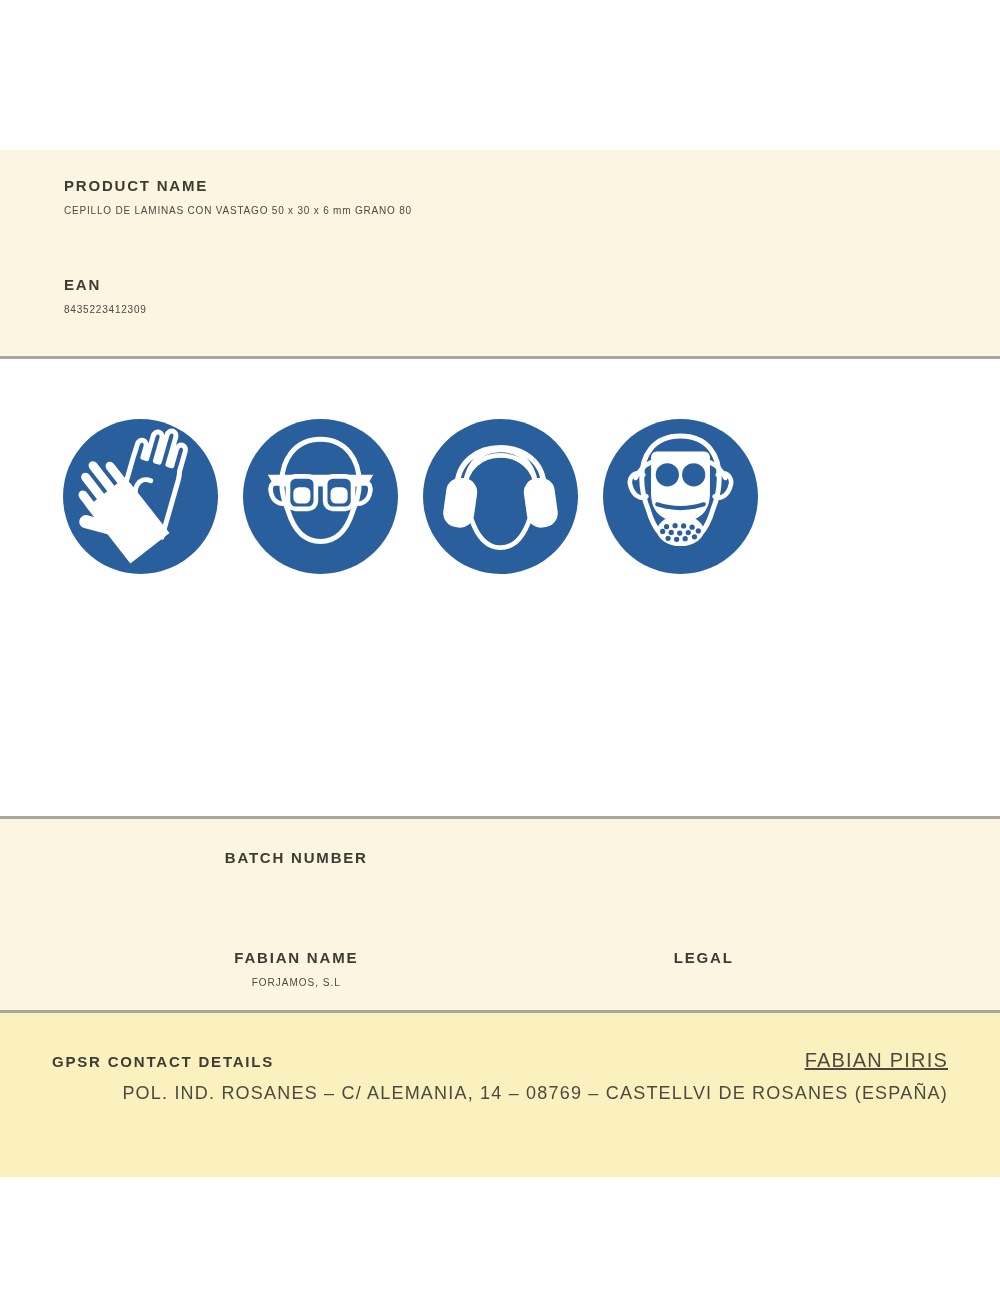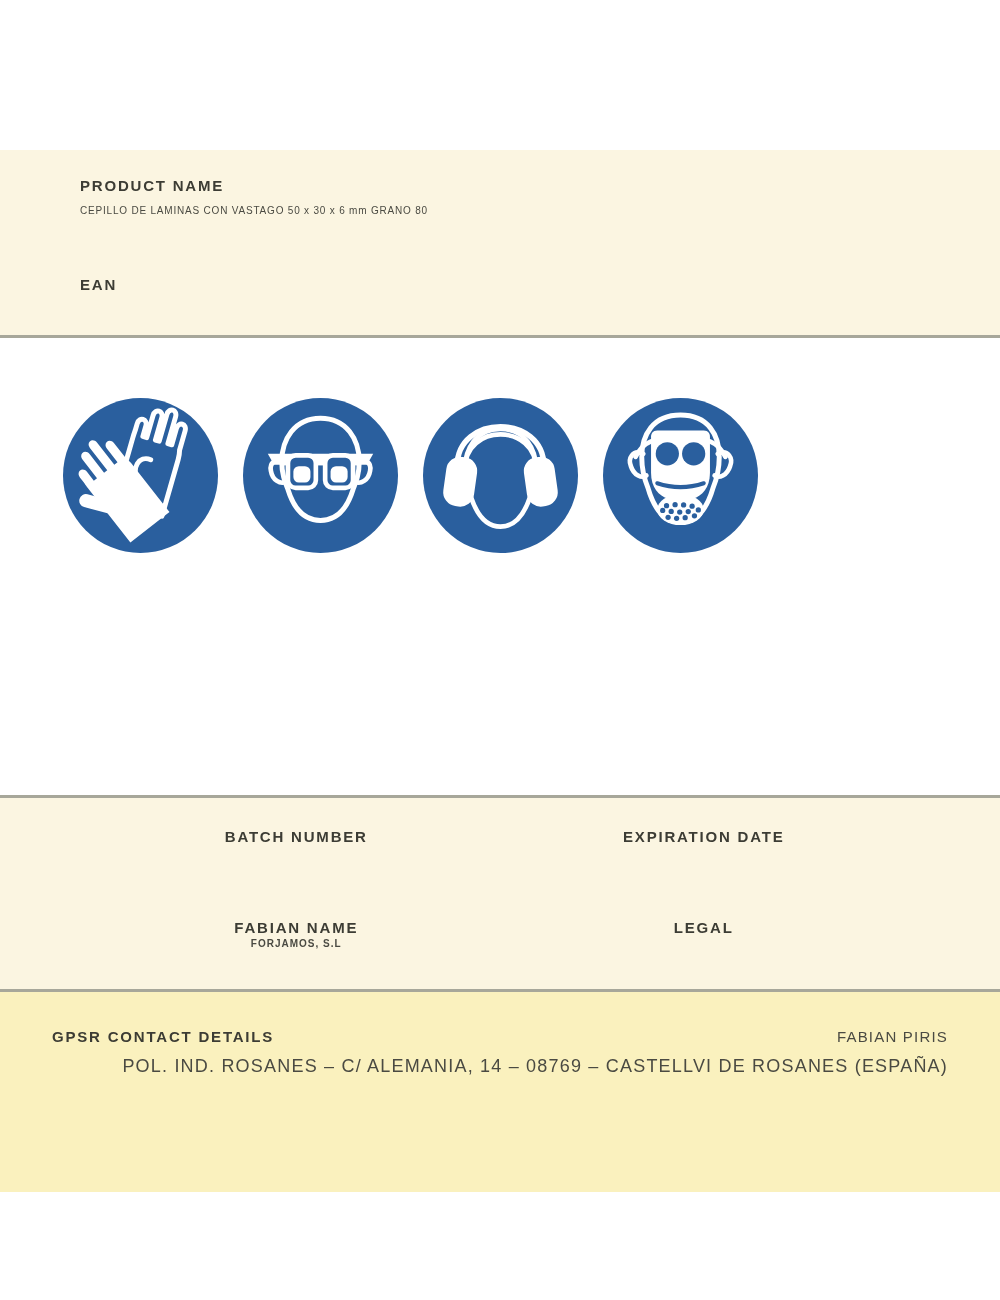--- a/index.html
+++ b/index.html
@@ -8,59 +8,60 @@
   }
   *{margin:0;padding:0;box-sizing:border-box;}
   html,body{background:var(--page_bg);}
   body{
     width:1000px;height:1300px;position:relative;overflow:hidden;
     font-family:"Liberation Sans", sans-serif;color:var(--body);
   }
   .spacer-top{height:150px;}
   .sec{width:100%;}
   .sec-product{
-    background:var(--cream);height:188px;
+    background:var(--cream);height:209px;
     border-bottom:3px solid var(--border);
-    padding:27px 80px 0;
+    padding:27px 64px 0;
   }
   .lbl{font-weight:700;font-size:15px;letter-spacing:1.8px;color:var(--heading);}
   .val{font-size:10px;letter-spacing:0.8px;color:var(--body);margin-top:11px;}
   .ean-block{margin-top:60px;}
   .sec-icons{background:var(--page_bg);height:457px;padding:60px 0 0 63px;}
   .icon-row{display:flex;gap:25px;}
   .badge{display:block;width:155px;height:155px;}
   .badge .bg{fill:var(--blue);}
   .badge .w{fill:#FFFFFF;}
   .badge .b{fill:var(--blue);}
   .badge .ws{stroke:#FFFFFF;fill:none;stroke-linecap:round;stroke-linejoin:round;}
   .badge .bs{stroke:var(--blue);fill:none;stroke-linecap:round;stroke-linejoin:round;}
   .badge .lens{fill:var(--blue);stroke:#FFFFFF;}
   .sec-batch{
     background:var(--cream);height:197px;
     border-top:3px solid var(--border);border-bottom:3px solid var(--border);
     padding:30px 100px 0;
   }
   .batch-grid{display:grid;grid-template-columns:1fr 1fr;text-align:center;gap:15px;}
-  .batch-grid .val{margin-top:2px;letter-spacing:1px;font-weight:bold;}
+  .batch-grid .val{margin-top:11px;letter-spacing:1px;}
   .row2{margin-top:72px;}
-  .sec-gpsr{background:var(--yellow);height:200px;padding:36px 52px 16px;}
+  .sec-gpsr{background:var(--yellow);height:164px;padding:36px 52px 16px;}
   .gpsr-row{display:flex;justify-content:space-between;align-items:baseline;}
-  .gpsr-name{font-size:15px;letter-spacing:1.2px;color:var(--body);}
+  .gpsr-name{font-size:20px;letter-spacing:1.2px;color:var(--body);text-decoration:underline;}
   .gpsr-line{text-align:right;font-size:18px;letter-spacing:1.2px;color:var(--body);margin-top:11px;}
 </style>
 </head>
 <body>
 
 <div class="spacer-top"></div>
 
 <section class="sec sec-product">
   <div class="lbl">PRODUCT NAME</div>
   <div class="val">CEPILLO DE LAMINAS CON VASTAGO 50 x 30 x 6 mm GRANO 80</div>
   <div class="ean-block">
     <div class="lbl">EAN</div>
+    <div class="val">8435223412309</div>
   </div>
 </section>
 
 <section class="sec sec-icons">
   <div class="icon-row">
 
     <svg class="badge" viewBox="0 0 100 100" xmlns="http://www.w3.org/2000/svg" title="Wear protective gloves">
       <circle class="bg" cx="50" cy="50" r="50"></circle>
       <g transform="translate(57,42) rotate(16)">
         <path class="ws" stroke-width="3.2" d="M -16 31 L -16 -12 C -16 -16 -15.8 -17 -15.8 -18 L -15.8 -22 C -15.8 -26.8 -10 -26.8 -10 -22 L -10 -15 L -7.4 -15 L -7.4 -30 C -7.4 -34.8 -1.6 -34.8 -1.6 -30 L -1.6 -15 L 1 -15 L 1 -33 C 1 -37.8 6.8 -37.8 6.8 -33 L 6.8 -15 L 9.4 -15 L 9.4 -26 C 9.4 -30.8 15.2 -30.8 15.2 -26 L 15.2 -13 C 15.8 -11 16 -9 16 -7 L 16 31 Z"></path>
@@ -125,24 +126,20 @@
 
   </div>
 </section>
 
 <section class="sec sec-batch">
   <div class="batch-grid">
     <div>
       <div class="lbl">BATCH NUMBER</div>
       <div class="val"></div>
     </div>
-    <div>
-      <div class="lbl">EXPIRATION DATE</div>
-      <div class="val"></div>
-    </div>
   </div>
   <div class="batch-grid row2">
     <div>
       <div class="lbl">FABIAN NAME</div>
       <div class="val">FORJAMOS, S.L</div>
     </div>
     <div>
       <div class="lbl">LEGAL</div>
     </div>
   </div>

